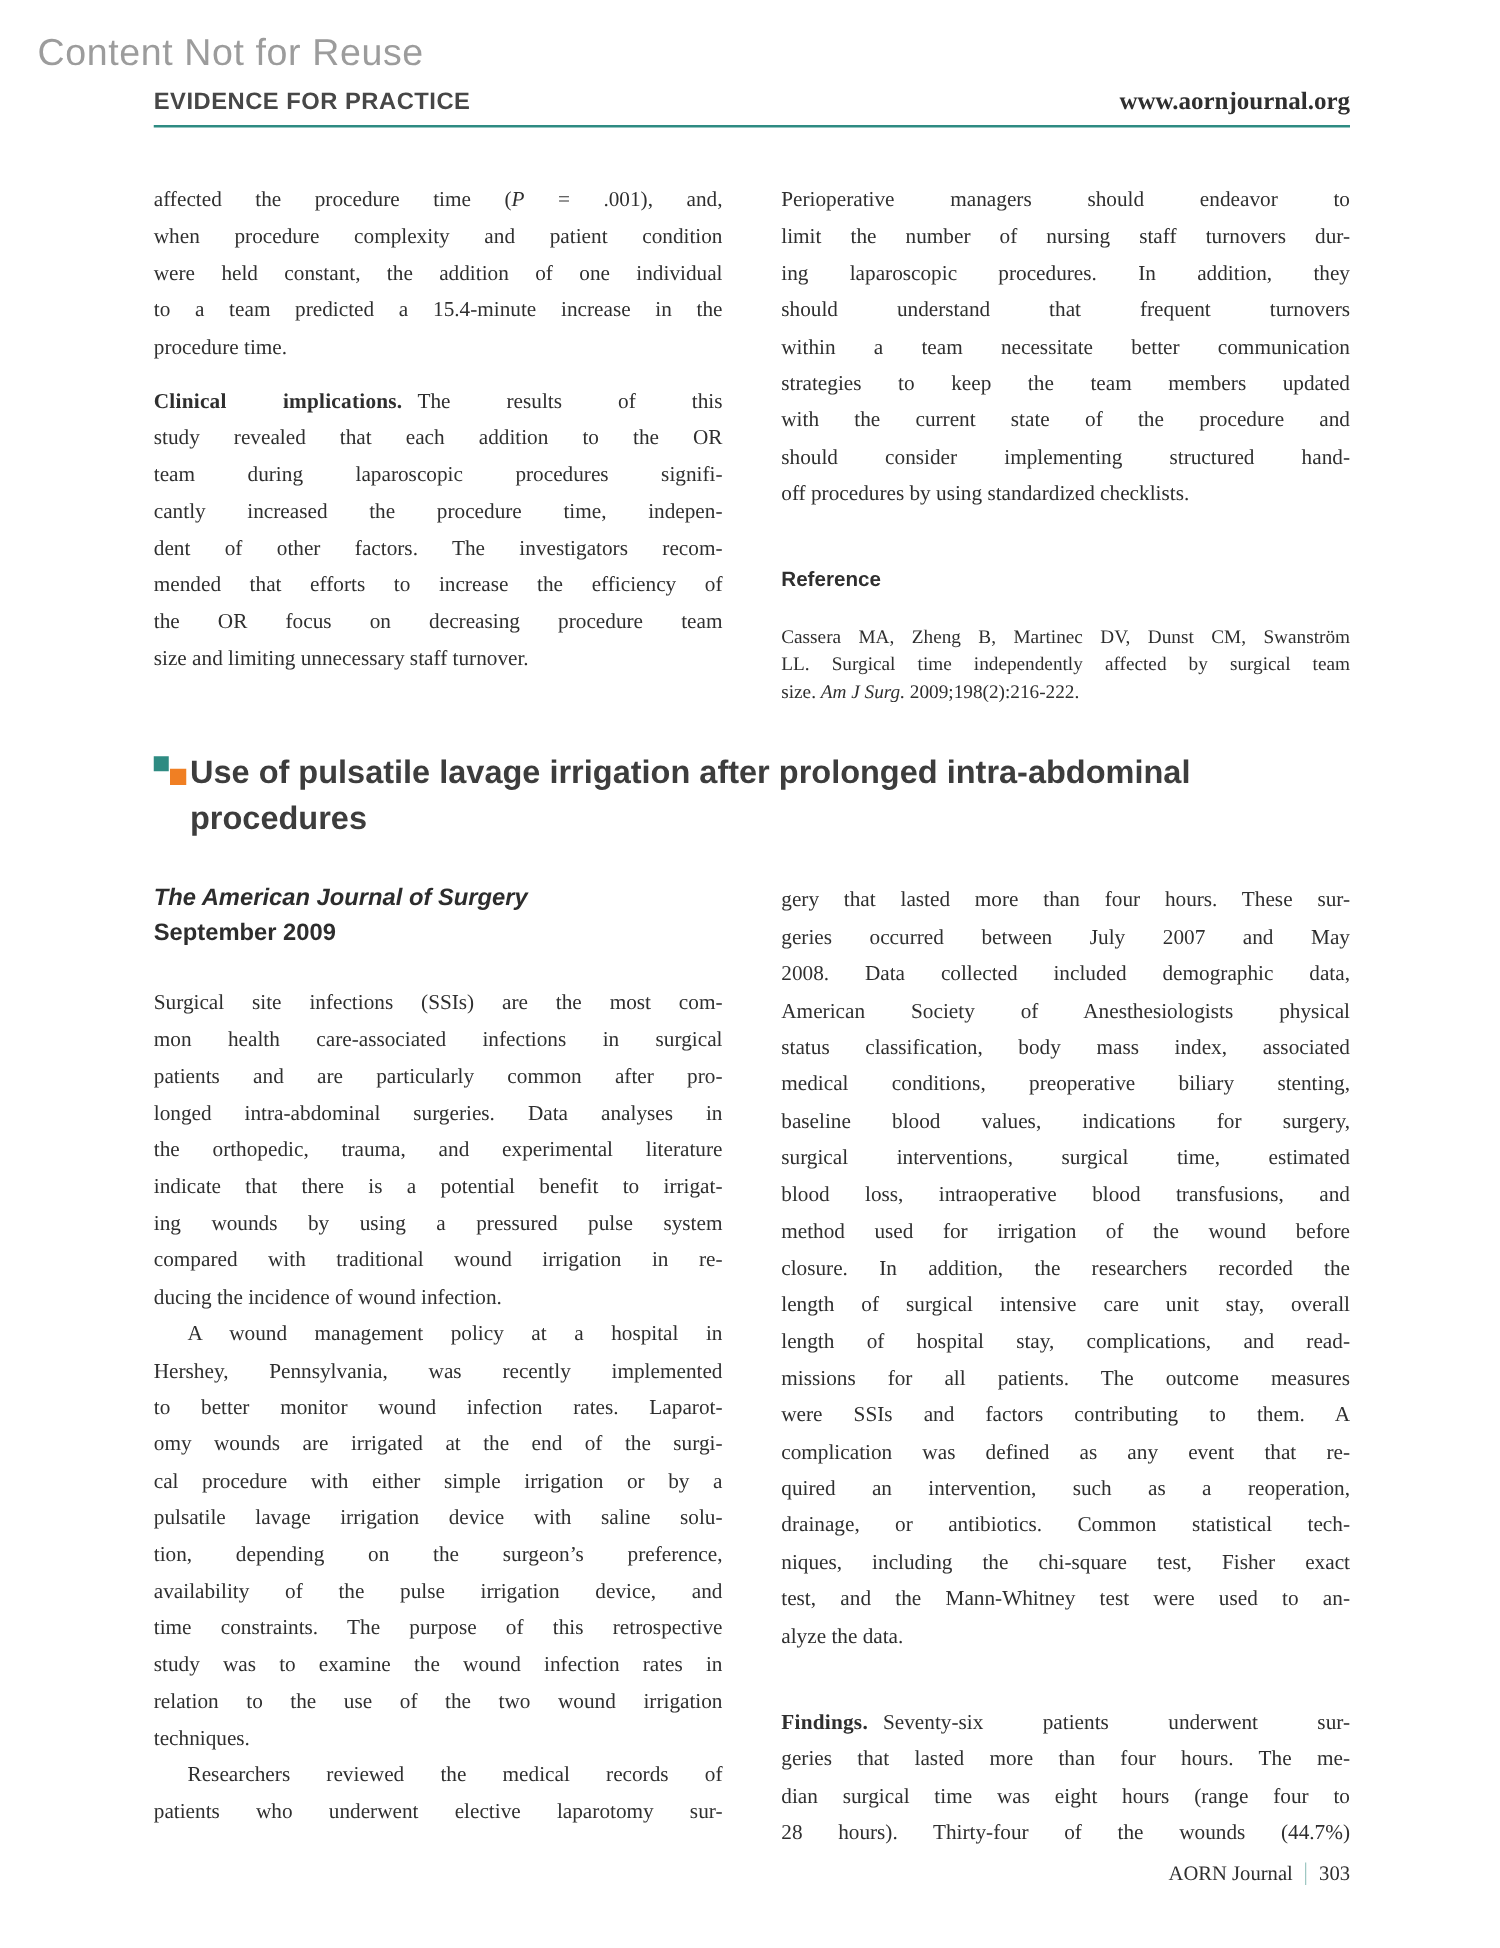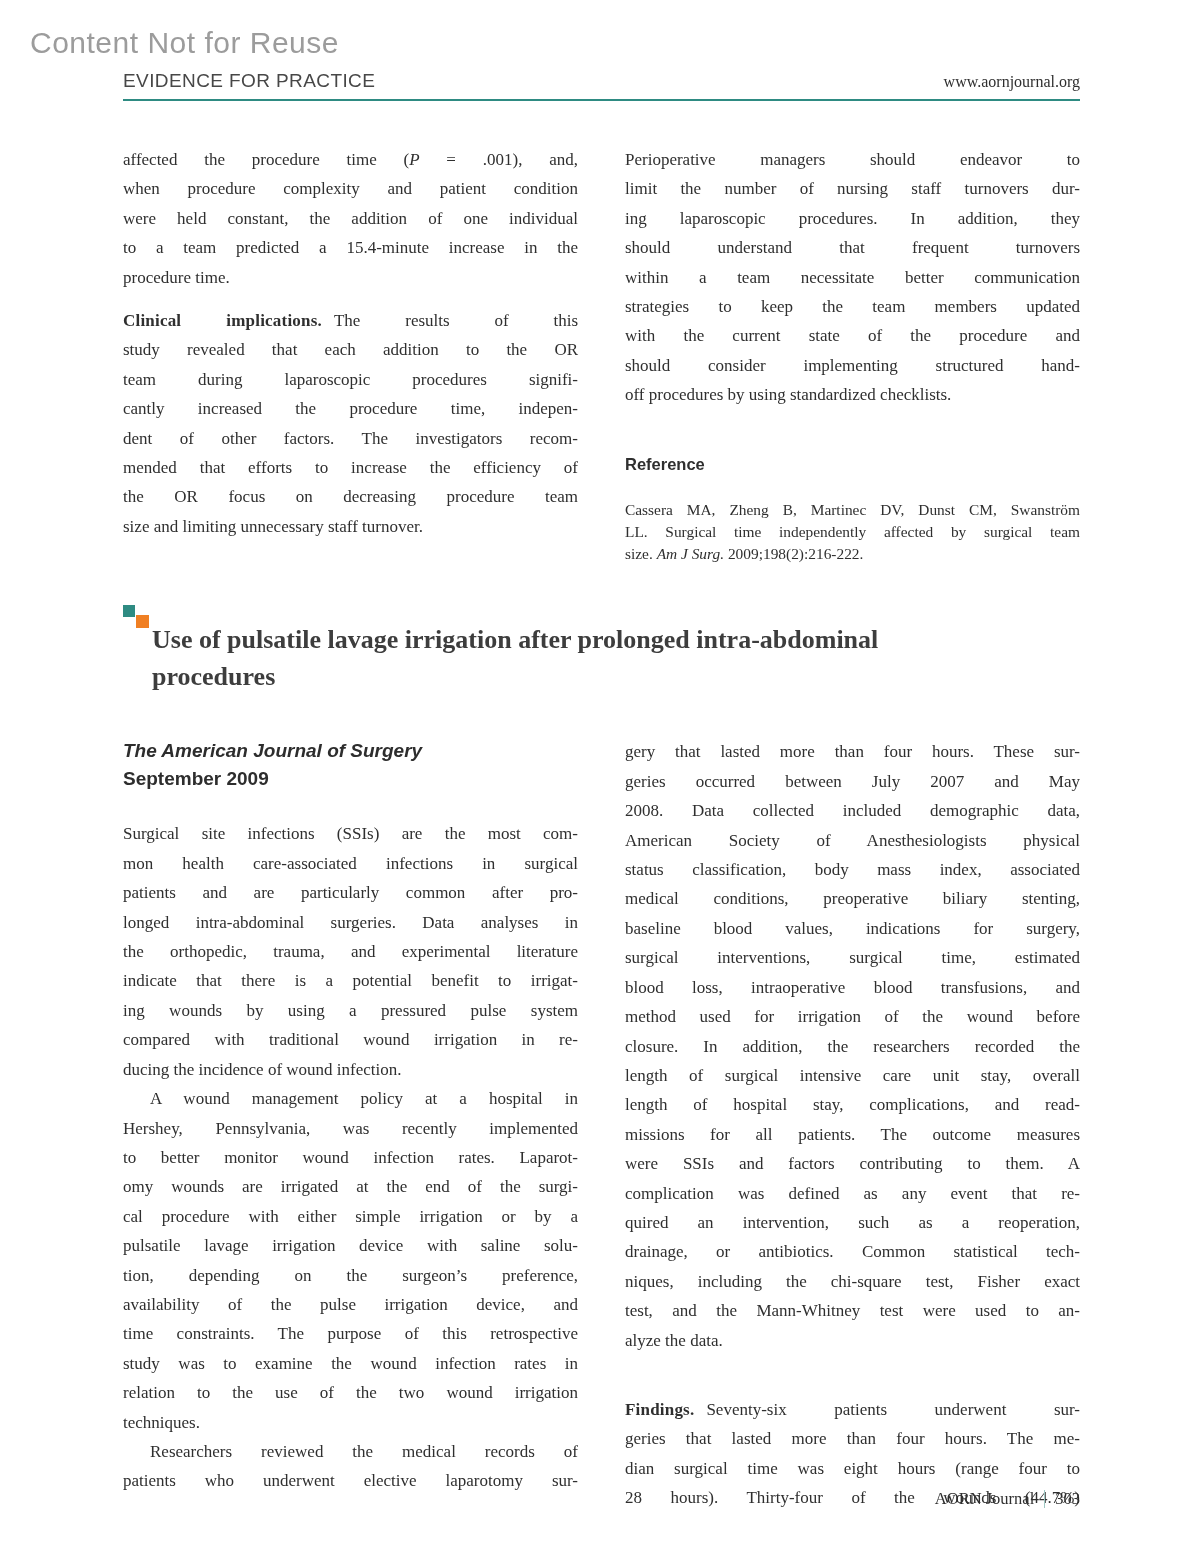--- a/index.html
+++ b/index.html
@@ -23,28 +23,29 @@
     position:absolute;left:30px;top:26px;
     font-family:"Liberation Sans", sans-serif;
     font-size:30px;color:var(--gray);
     letter-spacing:0.5px;
   }
   .header{
     position:absolute;left:123px;top:70px;width:957px;
     display:flex;justify-content:space-between;align-items:baseline;
     border-bottom:2px solid var(--teal);
     padding-bottom:7px;
+    font-weight:bold;
   }
   .header-title{
     font-family:"Liberation Sans", sans-serif;
     font-size:19px;color:#474747;letter-spacing:0.4px;
   }
   .header-url{
     font-family:"Liberation Serif", serif;
-    font-size:16px;color:var(--ink);
+    font-size:20px;color:var(--ink);
   }
   .content{position:absolute;left:123px;top:145px;width:957px;}
   .columns{display:flex;gap:47px;}
   .col{width:455px;}
   .body-text{font-size:17px;line-height:29.4px;}
   .tline{text-align:justify;text-align-last:justify;}
   .tline.last{text-align-last:left;}
   .tline.indent{text-indent:27px;}
   .lead{
     font-family:Liberation Serif, serif;
@@ -58,24 +59,24 @@
     font-weight:700;font-size:16.5px;color:var(--ink);
     margin-bottom:20px;
   }
   .reference-text{font-size:15.4px;line-height:21.8px;}
   .section-heading{display:flex;margin-top:35px;}
   .heading-icon{position:relative;width:29px;flex:none;margin-top:6px;}
   .sq-teal{position:absolute;left:0;top:0;width:12px;height:12px;background:var(--teal);}
   .sq-orange{position:absolute;left:13px;top:10px;width:13px;height:13px;background:var(--orange);}
   .heading-text{
     flex:1;
-    font-family:Liberation Serif, serif;
-    font-weight:700;font-size:26px;line-height:37px;color:#3d3d3d;margin-top:22px;
-  }
-  .article2{margin-top:42px;}
+    font-family:Liberation Sans, sans-serif;
+    font-weight:700;font-size:26px;line-height:37px;color:#3d3d3d;
+  }
+  .article2{margin-top:32px;}
   .source-block{
     font-family:"Liberation Sans", sans-serif;
     font-weight:700;font-size:19px;line-height:28px;color:#2d2d2d;
   }
   .source-journal{font-style:italic;}
   .a2-first-para{margin-top:26px;}
   .findings-block{margin-top:40px;}
   .footer{
     position:absolute;left:123px;top:1489px;width:957px;
     display:flex;justify-content:flex-end;align-items:center;

